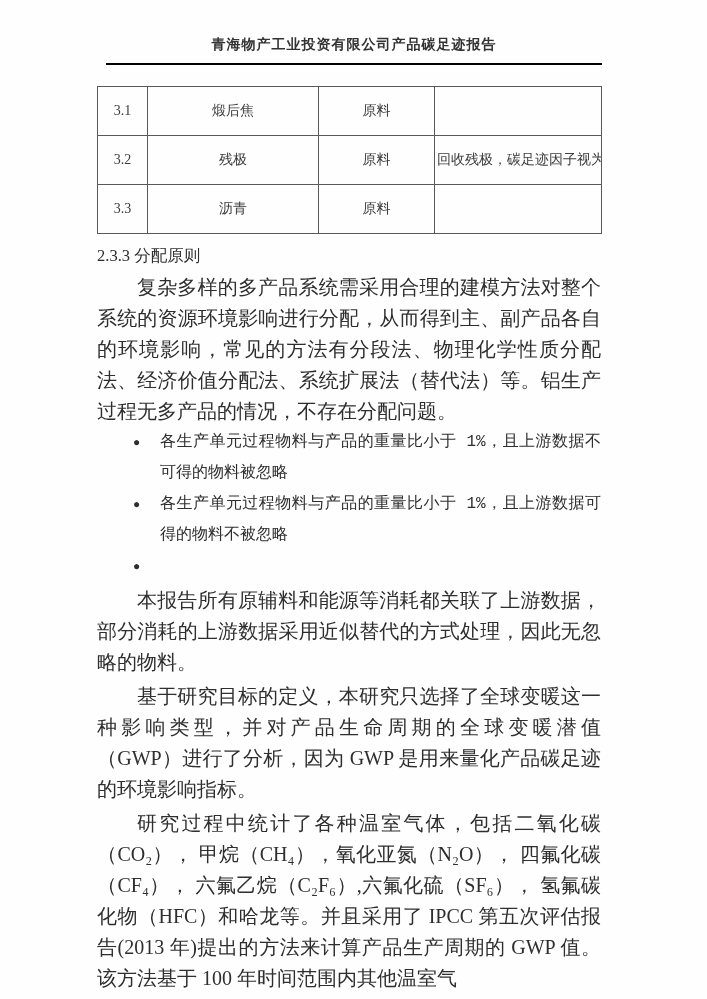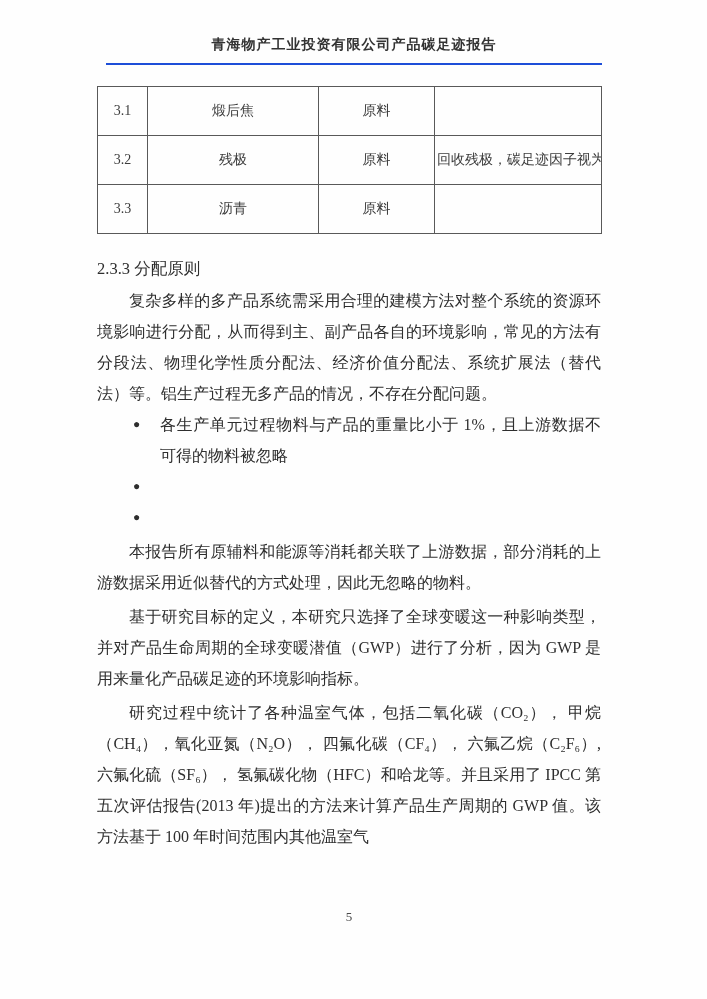--- a/index.html
+++ b/index.html
@@ -19,21 +19,21 @@
     position: absolute;
     top: 36px;
     left: 106px;
     width: 496px;
     text-align: center;
     font-size: 14px;
     font-weight: bold;
     letter-spacing: 1px;
     color: #333333;
     padding-bottom: 9px;
-    border-bottom: 2px solid #1d4ed8;
+    border-bottom: 2px solid #000000;
   }
   .content {
     position: absolute;
     left: 97px;
     top: 86px;
     width: 504px;
   }
   table.data-table {
     width: 100%;
     border-collapse: collapse;
@@ -51,24 +51,24 @@
     white-space: nowrap;
   }
   td.col-no   { width: 50px; }
   td.col-name { width: 171px; }
   td.col-type { width: 116px; }
   td.col-note { width: 167px; font-size: 13.5px; }
   .section-heading {
     font-size: 16.5px;
     color: #2e2e2e;
     line-height: 26px;
-    margin-top: 22px;
+    margin-top: 9px;
   }
   .para {
-    font-size: 16px;
+    font-size: 20px;
     line-height: 31px;
     text-align: justify;
     text-indent: 2em;
     color: #2e2e2e;
     margin-top: 3px;
   }
   .bullet-list { margin: 0; }
   .bullet-item {
     display: flex;
     padding-left: 36px;
@@ -78,20 +78,21 @@
   }
   .bullet-marker {
     width: 27px;
     flex: 0 0 27px;
     font-size: 12px;
     line-height: 31px;
   }
   .bullet-text {
     flex: 1;
     text-align: justify;
+    font-family: Liberation Mono, monospace;
   }
   .page-footer {
     position: absolute;
     top: 909px;
     left: 97px;
     width: 504px;
     text-align: center;
     font-size: 13px;
     color: #4a4a4a;
   }
@@ -132,20 +133,21 @@
     <p class="para">复杂多样的多产品系统需采用合理的建模方法对整个系统的资源环境影响进行分配，从而得到主、副产品各自的环境影响，常见的方法有分段法、物理化学性质分配法、经济价值分配法、系统扩展法（替代法）等。铝生产过程无多产品的情况，不存在分配问题。</p>
 
 
     <div class="bullet-list">
       <div class="bullet-item">
         <span class="bullet-marker">●</span>
         <span class="bullet-text">各生产单元过程物料与产品的重量比小于 1%，且上游数据不可得的物料被忽略</span>
       </div>
       <div class="bullet-item">
         <span class="bullet-marker">●</span>
+        <span class="bullet-text">各生产单元过程物料与产品的重量比小于 1%，且上游数据可得的物料不被忽略</span>
       </div>
       <div class="bullet-item">
         <span class="bullet-marker">●</span>
       </div>
     </div>
 
     <p class="para">本报告所有原辅料和能源等消耗都关联了上游数据，部分消耗的上游数据采用近似替代的方式处理，因此无忽略的物料。</p>
 
     <p class="para">基于研究目标的定义，本研究只选择了全球变暖这一种影响类型，并对产品生命周期的全球变暖潜值（GWP）进行了分析，因为 GWP 是用来量化产品碳足迹的环境影响指标。</p>
     <p class="para">研究过程中统计了各种温室气体，包括二氧化碳（CO₂）， 甲烷（CH₄），氧化亚氮（N₂O）， 四氟化碳（CF₄）， 六氟乙烷（C₂F₆）,六氟化硫（SF₆）， 氢氟碳化物（HFC）和哈龙等。并且采用了 IPCC 第五次评估报告(2013 年)提出的方法来计算产品生产周期的 GWP 值。该方法基于 100 年时间范围内其他温室气</p>

